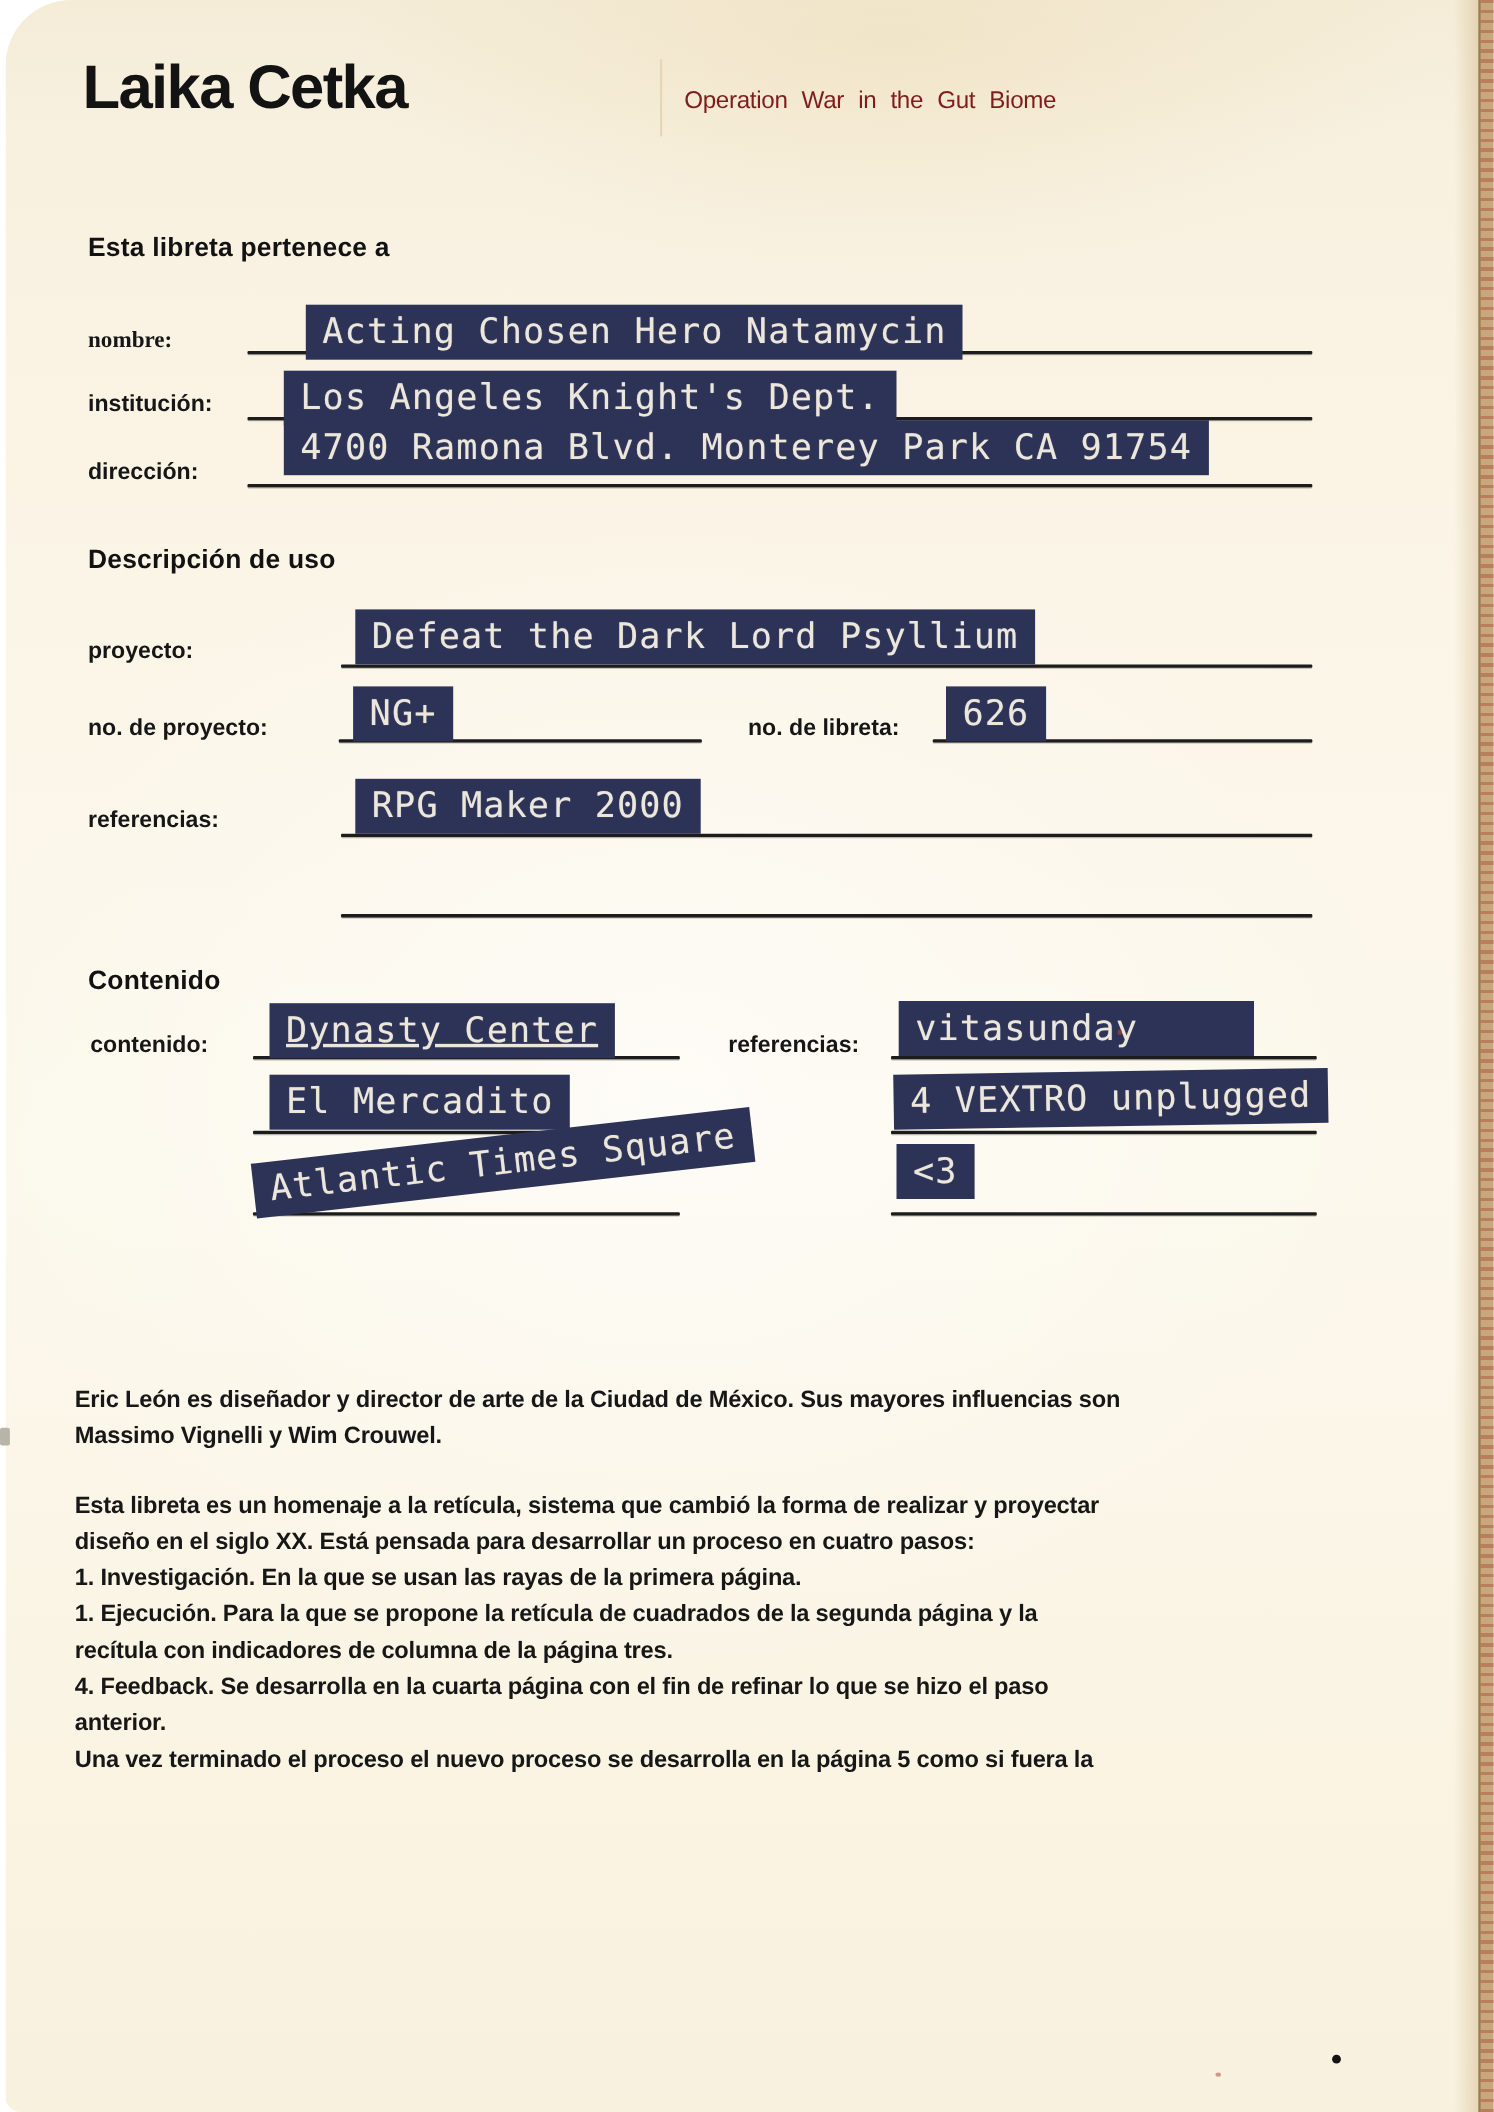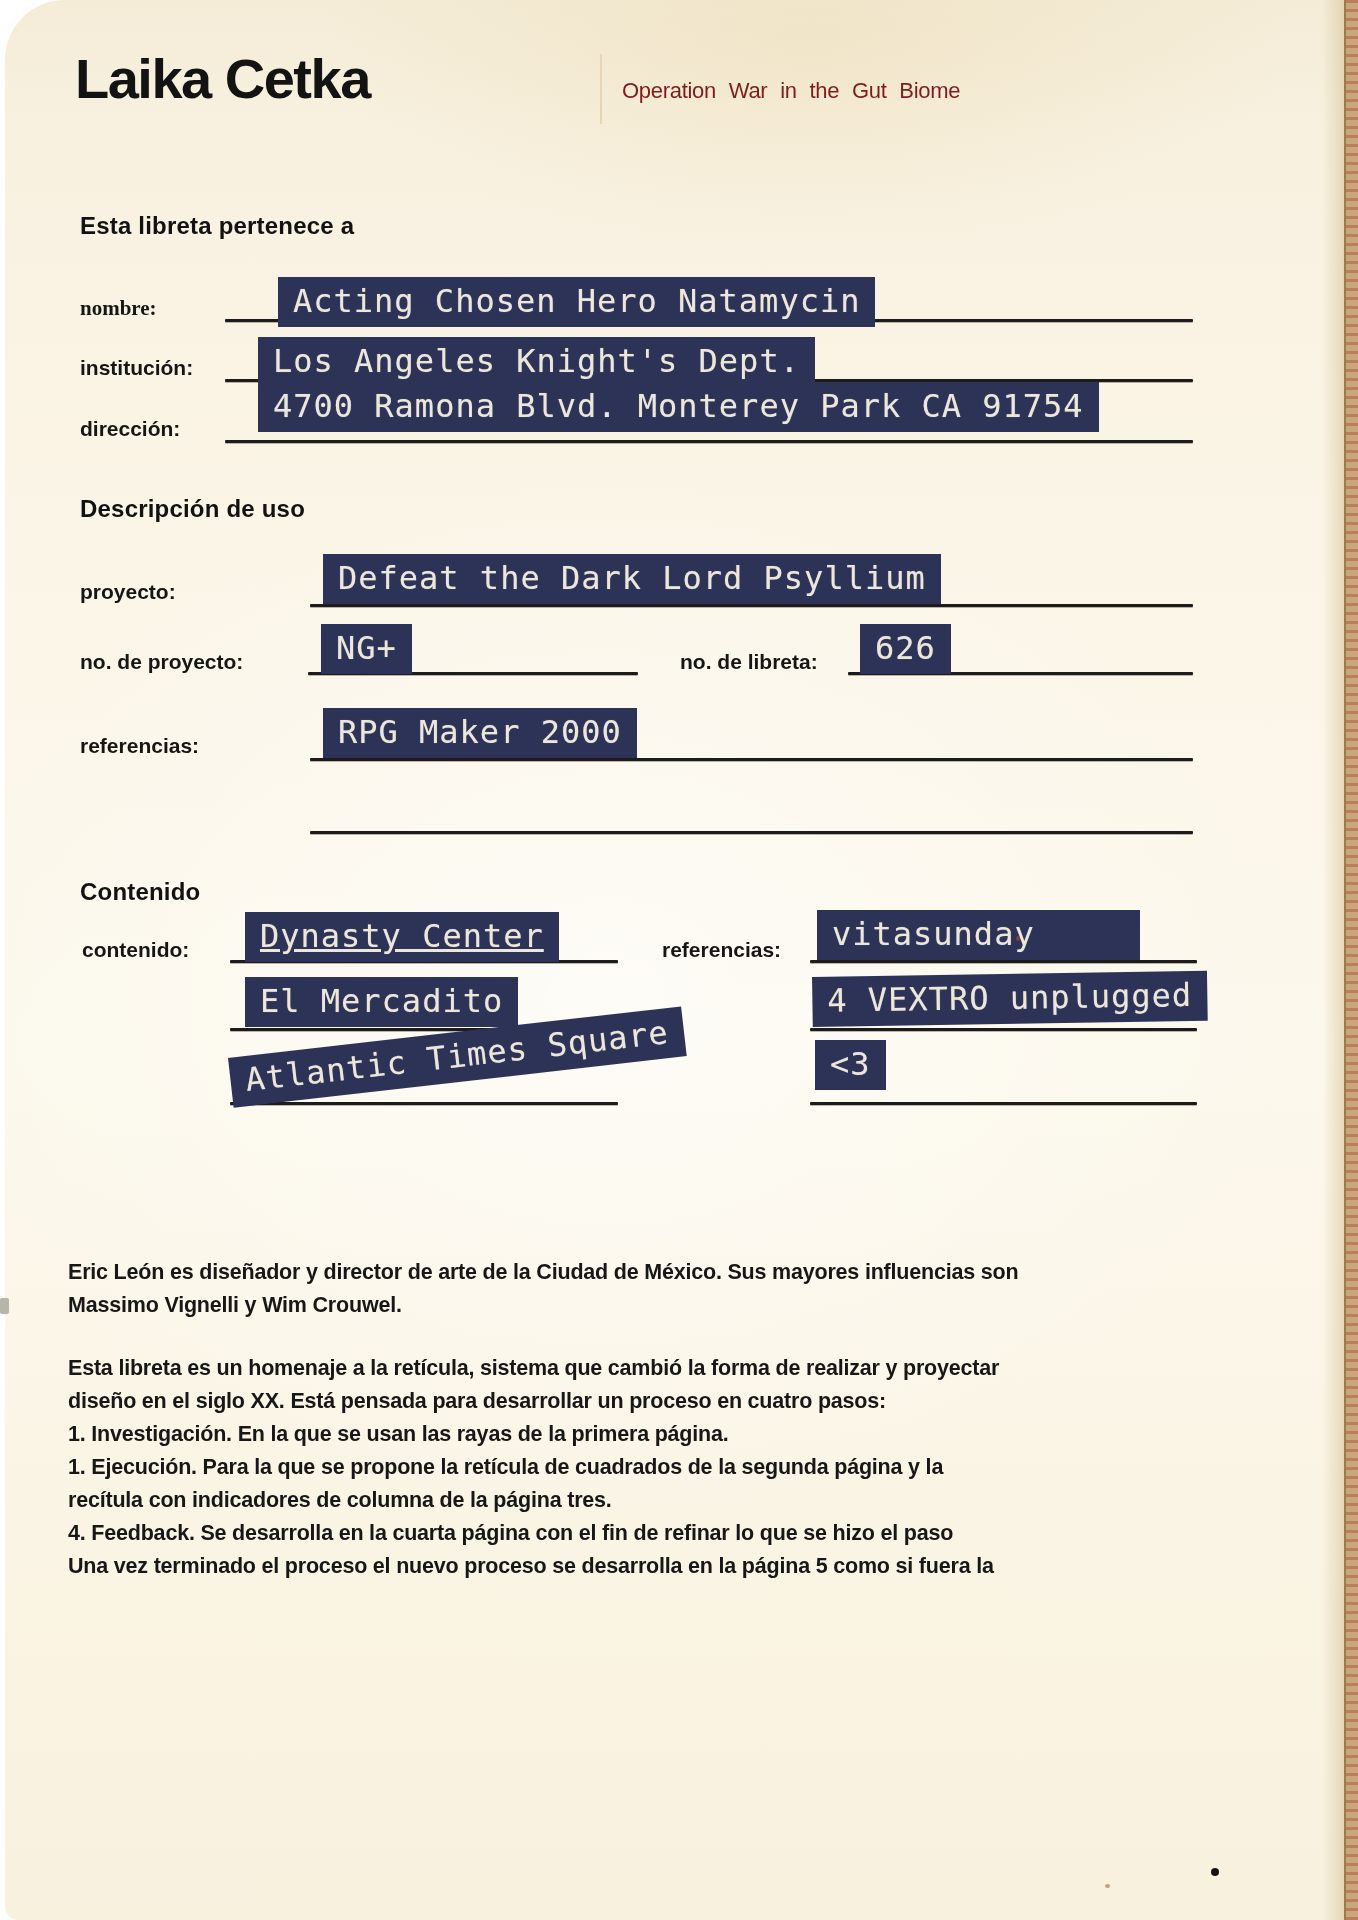--- a/index.html
+++ b/index.html
@@ -111,20 +111,21 @@
       <div>Eric León es diseñador y director de arte de la Ciudad de México. Sus mayores influencias son</div>
       <div>Massimo Vignelli y Wim Crouwel.</div>
     </div>
   <div class="para" style="left:68px;top:1352px;">
       <div>Esta libreta es un homenaje a la retícula, sistema que cambió la forma de realizar y proyectar</div>
       <div>diseño en el siglo XX. Está pensada para desarrollar un proceso en cuatro pasos:</div>
       <div>1. Investigación. En la que se usan las rayas de la primera página.</div>
       <div>1. Ejecución. Para la que se propone la retícula de cuadrados de la segunda página y la</div>
       <div>recítula con indicadores de columna de la página tres.</div>
       <div>4. Feedback. Se desarrolla en la cuarta página con el fin de refinar lo que se hizo el paso</div>
+      <div>anterior.</div>
       <div>Una vez terminado el proceso el nuevo proceso se desarrolla en la página 5 como si fuera la</div>
     </div>
 
   <div class="dot" style="left:1211px;top:1868px;width:8px;height:8px;background:#141414;"></div>
   <div class="dot" style="left:1016px;top:936px;width:4px;height:5px;background:#b0442e;opacity:.65;"></div>
   <div class="dot" style="left:1105px;top:1884px;width:5px;height:4px;background:#a8402c;opacity:.5;"></div>
   <div class="mark" style="left:0;top:1298px;width:9px;height:16px;background:#b9b4a8;border-radius:2px;"></div>
 
 </div>
 

